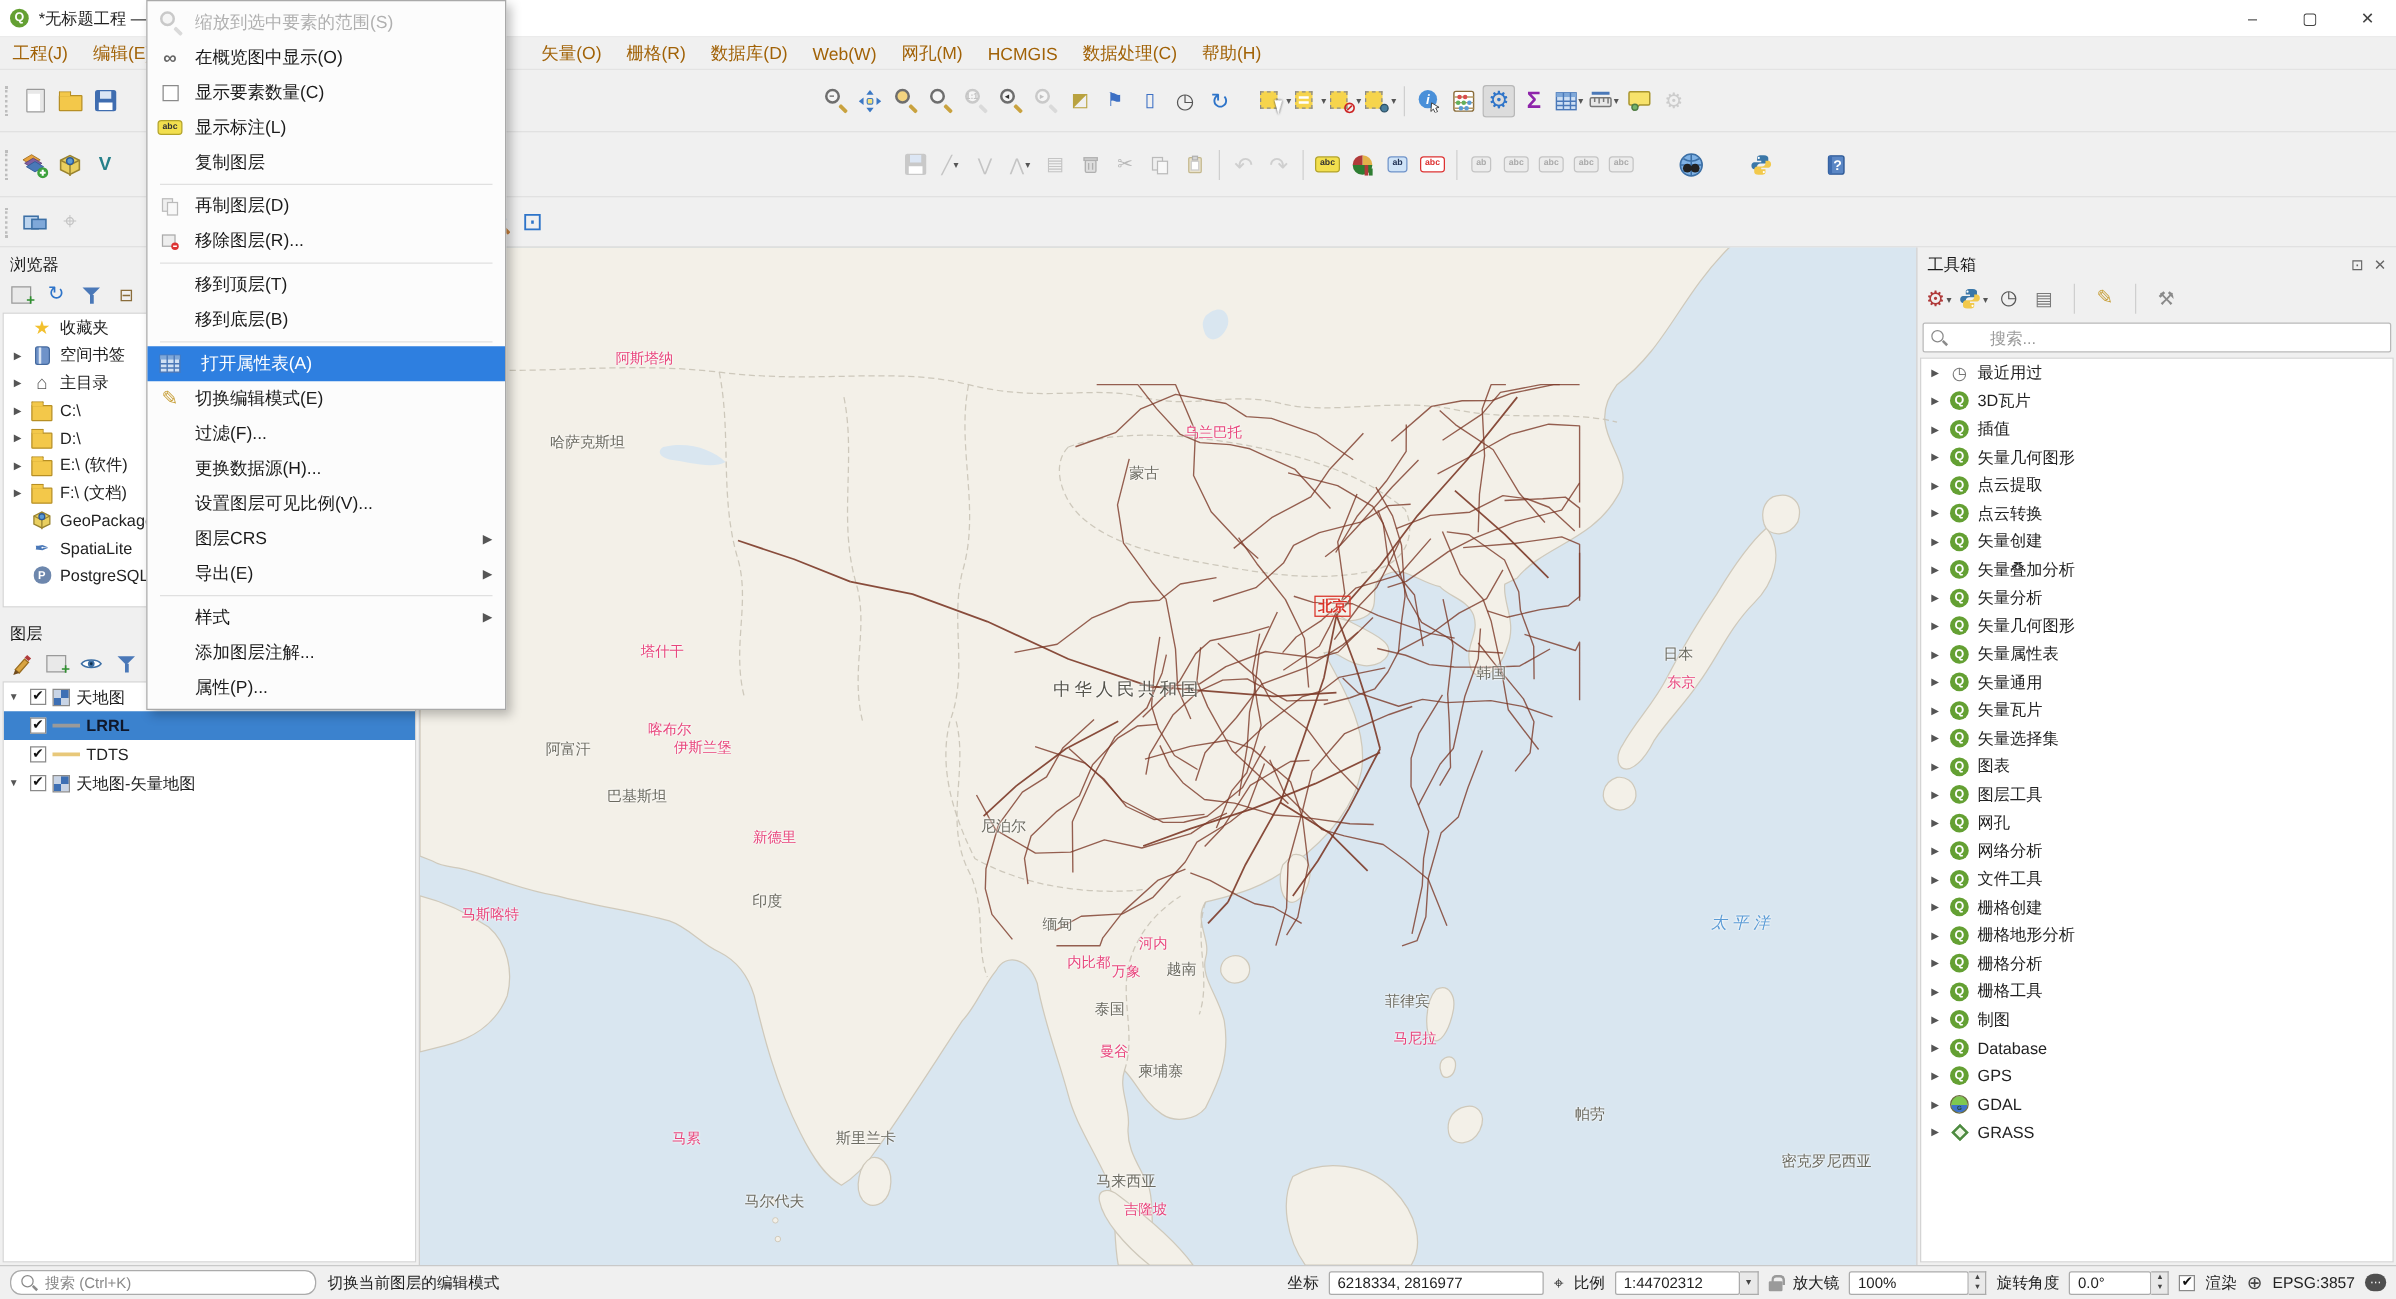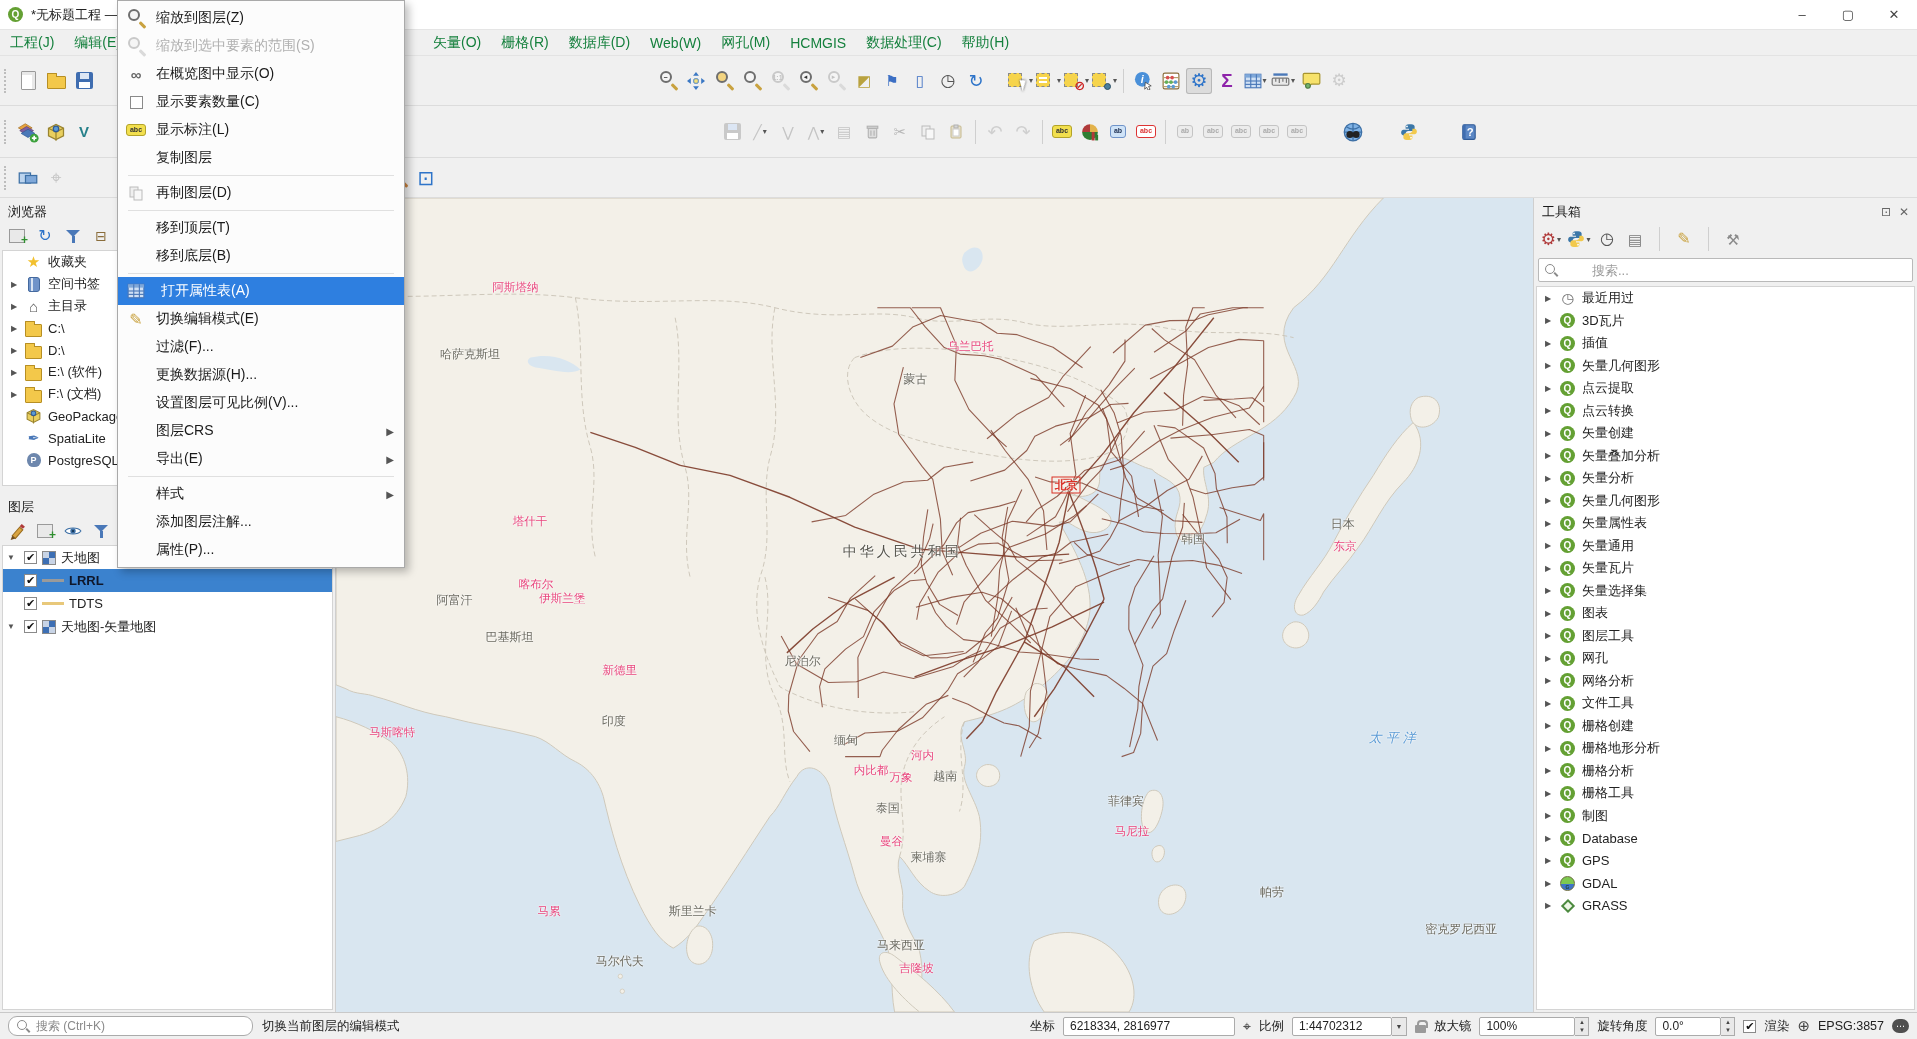--- a/index.html
+++ b/index.html
@@ -9,21 +9,21 @@
 
   
   .titlebar { position:absolute; left:0; top:0; width:100%; height:30px; background:#ffffff; display:flex; align-items:center; border-bottom:1px solid #e5e5e5; }
   .titlebar .qlogo { margin-left:8px; }
   .titlebar .title { margin-left:8px; font-size:13px; color:#222; }
   .win-controls { margin-left:auto; display:flex; height:30px; }
   .win-btn { width:46px; height:30px; display:flex; align-items:center; justify-content:center; font-size:13px; color:#444; }
 
   
   .menubar { position:absolute; left:0; top:30px; width:100%; height:26px; background:#f0f0f0; display:flex; align-items:center; border-bottom:1px solid #e3e3e3; }
-  .menu-item { padding:18px 10px; font-size:14px; color:#15803d; }
+  .menu-item { padding:18px 10px; font-size:14px; color:#a16207; }
 
   
   .toolbar { position:absolute; left:0; width:100%; display:flex; align-items:center; background:#f0f0f0; border-bottom:1px solid #dcdcdc; }
   #tbrow1 { top:56px; height:50px; }
   #tbrow2 { top:106px; height:52px; }
   #tbrow3 { top:158px; height:40px; }
   .tb { min-width:26px; height:26px; display:flex; align-items:center; justify-content:center; margin:0 1px; border-radius:3px; position:relative; }
   .tb.pressed { background:#dcdcdc; box-shadow:inset 0 0 0 1px #b8b8b8; }
   .dd-arrow { font-size:8px; color:#555; margin-left:1px; }
   .grip { width:5px; height:24px; border-left:2px dotted #bdbdbd; margin:0 5px 0 4px; }
@@ -1103,29 +1103,20 @@
       </span>
       <span class="cb">✔</span>
       <span>渲染</span>
       <span style="font-size:15px;color:#444">⊕</span>
       <span>EPSG:3857</span>
       <span class="sbubble">⋯</span>
     </div>
   </div>
 
   <div id="ctx">
-      <div class="ctx-item">
-        <span class="cic">
-          <span class="ic-mag">
-            <span class="lens"></span>
-            <span class="handle"></span>
-          </span>
-        </span>
-        <span>缩放到图层(Z)</span>
-      </div>
       <div class="ctx-item dis">
         <span class="cic">
           <span class="ic-mag gray">
             <span class="lens"></span>
             <span class="handle"></span>
           </span>
         </span>
         <span>缩放到选中要素的范围(S)</span>
       </div>
       <div class="ctx-item">
@@ -1150,20 +1141,30 @@
       </div>
       <div class="ctx-sep"></div>
       <div class="ctx-item">
         <span class="cic">
           <svg viewBox="0 0 16 16" width="16" height="16">
             <rect x="2" y="2" width="8" height="10" fill="#efefef" stroke="#bbb"></rect>
             <rect x="6" y="5" width="8" height="10" fill="#f8f8f8" stroke="#bbb"></rect>
           </svg>
         </span>
         <span>再制图层(D)</span>
+      </div>
+      <div class="ctx-item">
+        <span class="cic">
+          <svg viewBox="0 0 16 16" width="16" height="16">
+            <rect x="2" y="3" width="10" height="9" fill="#eee" stroke="#aaa"></rect>
+            <circle cx="12" cy="12" r="3" fill="#d33"></circle>
+            <line x1="10.5" y1="12" x2="13.5" y2="12" stroke="#fff" stroke-width="1.3"></line>
+          </svg>
+        </span>
+        <span>移除图层(R)...</span>
       </div>
       <div class="ctx-sep"></div>
       <div class="ctx-item">
         <span class="cic"></span>
         <span>移到顶层(T)</span>
       </div>
       <div class="ctx-item">
         <span class="cic"></span>
         <span>移到底层(B)</span>
       </div>

